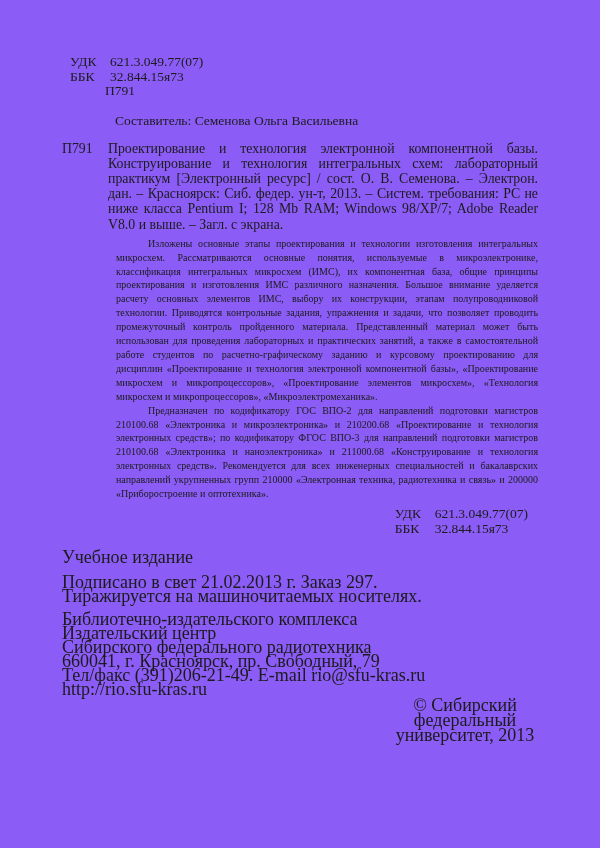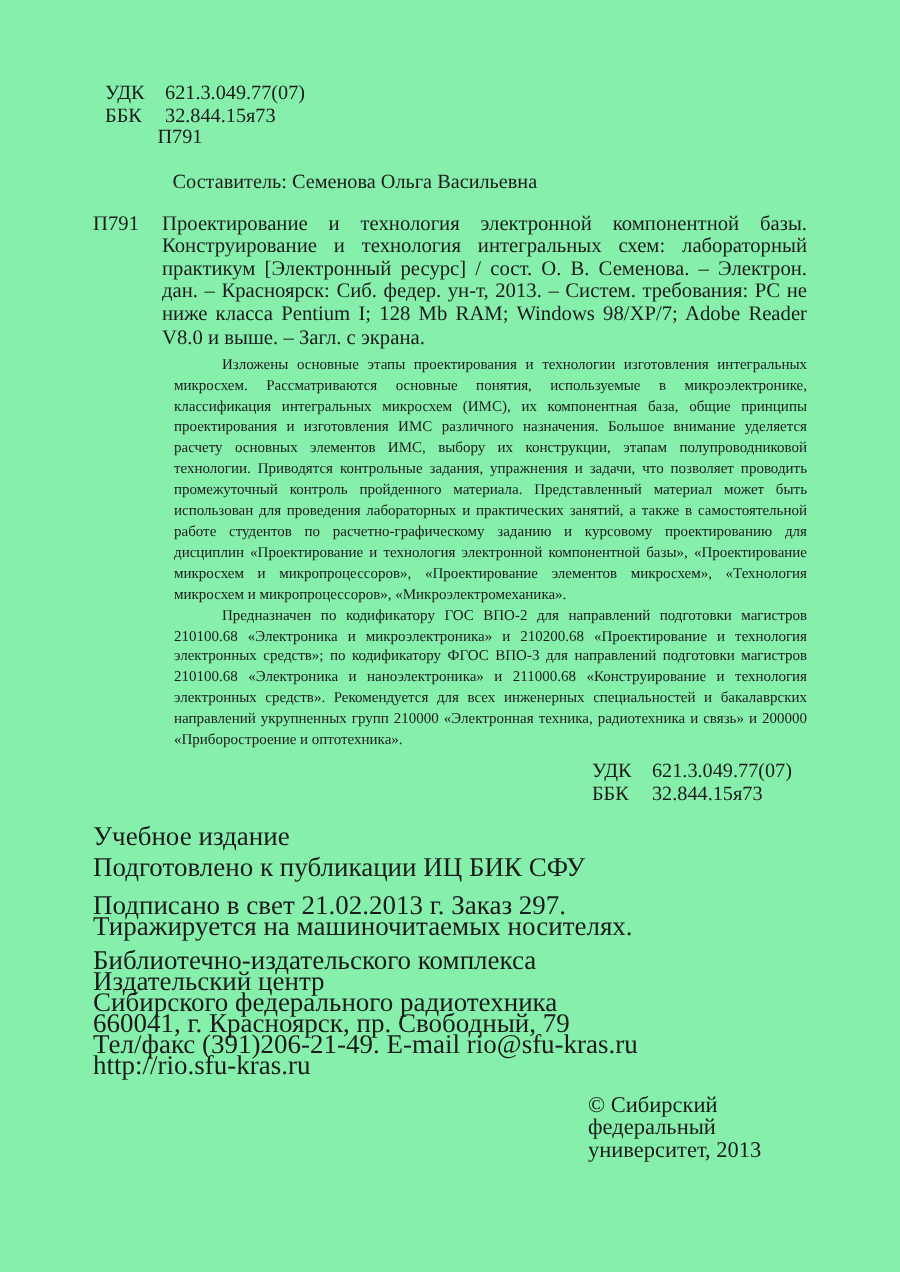--- a/index.html
+++ b/index.html
@@ -10,21 +10,21 @@
   body {
     width: 600px;
     height: 848px;
     overflow: hidden;
   }
   .page {
     box-sizing: border-box;
     width: 600px;
     height: 848px;
     padding: 55px 62px 0 62px;
-    background: #86efac;
+    background: #8b5cf6;
     color: #1b1b1b;
     font-family: "Liberation Serif", "DejaVu Serif", serif;
   }
 
   
   .codes-top {
     margin-left: 8px;
     font-size: 13.5px;
     line-height: 14.5px;
   }
@@ -88,24 +88,25 @@
     font-size: 18px;
     line-height: 14px;
   }
   .ed-type   { margin-top: 14px; }
   .prepared  { margin-top: 7px; }
   .print-info{ margin-top: 11px; }
   .publisher { margin-top: 9px; }
 
   
   .copyright {
-    margin-top: 13px;
+    margin-top: 2px;
     margin-left: 330px;
-    font-size: 15px;
+    font-size: 18px;
     line-height: 15px;
+    text-align: center;
   }
 </style>
 </head>
 <body>
 
 <div class="page">
 
   <div class="codes-top">
     <div>
       <span class="code-label">УДК</span><span>621.3.049.77(07)</span>
@@ -132,21 +133,20 @@
     <div>
       <span class="code-label">УДК</span><span>621.3.049.77(07)</span>
     </div>
     <div>
       <span class="code-label">ББК</span><span>32.844.15я73</span>
     </div>
   </div>
 
   <div class="imprint">
     <div class="ed-type">Учебное издание</div>
-    <div class="prepared">Подготовлено к публикации ИЦ БИК СФУ</div>
     <div class="print-info">
       <div>Подписано в свет 21.02.2013 г. Заказ 297.</div>
       <div>Тиражируется на машиночитаемых носителях.</div>
     </div>
     <div class="publisher">
       <div>Библиотечно-издательского комплекса</div>
       <div>Издательский центр</div>
       <div>Сибирского федерального радиотехника</div>
       <div>660041, г. Красноярск, пр. Свободный, 79</div>
       <div>Тел/факс (391)206-21-49. E-mail rio@sfu-kras.ru</div>

